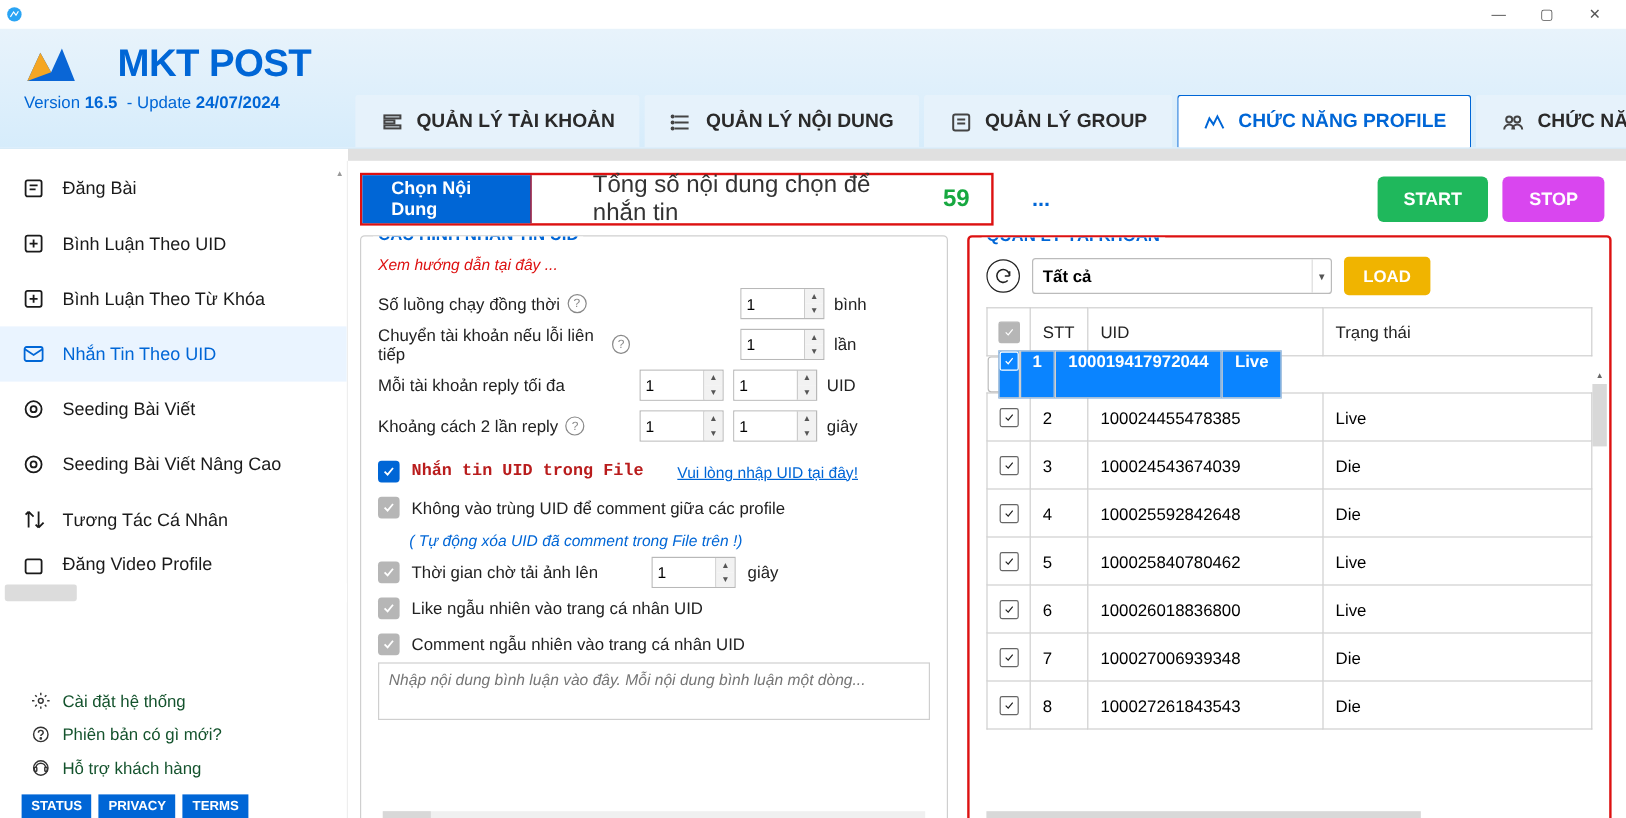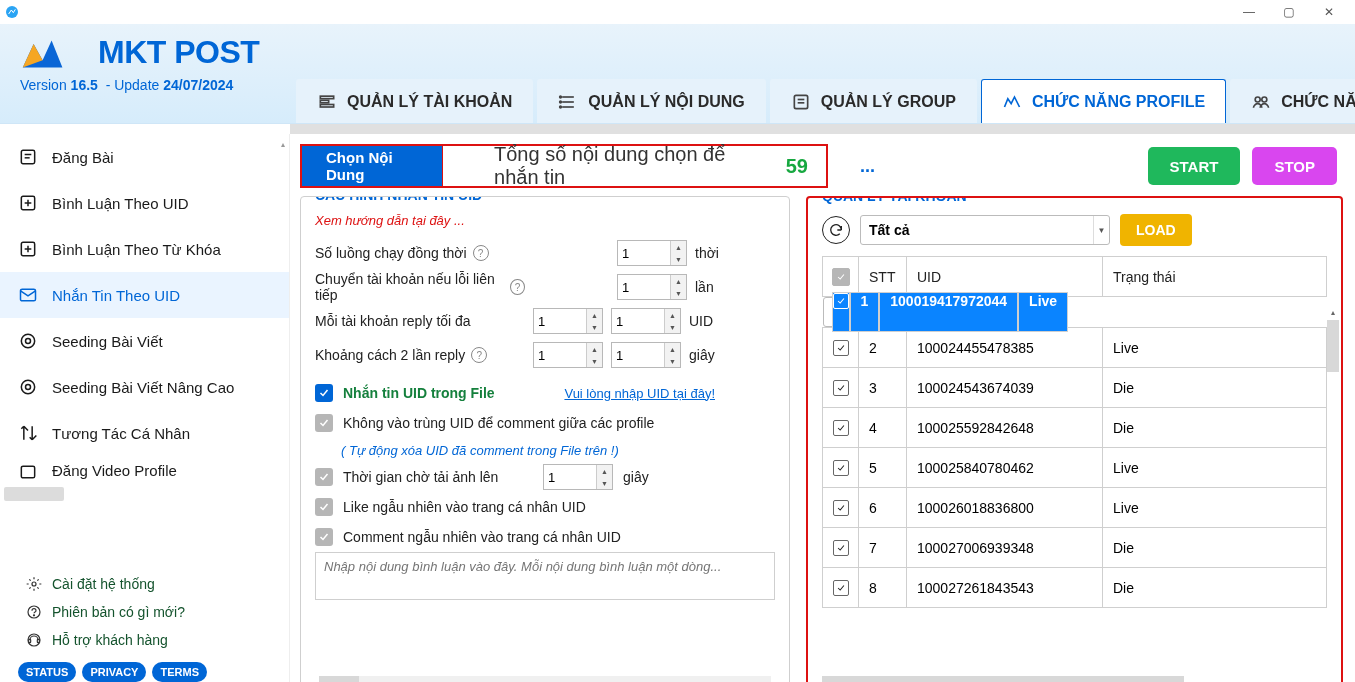--- a/index.html
+++ b/index.html
@@ -38,21 +38,21 @@
 .side-item.active svg { stroke:#0066d6; }
 .side-item.cut { overflow:hidden; height:30px; align-items:flex-start; padding-top:6px;}
 .sidebar .hscroll { height:16px; background:#fff; display:flex; align-items:center; padding:0 2px; }
 .sidebar .hscroll .track { height:14px; width:60px; background:#dcdcdc; border-radius:2px; margin-left:2px; }
 .sidebar .vscroll-ghost { position:absolute; right:0; top:0; width:12px; height:20px; display:flex; align-items:center; justify-content:center; }
 .sidebar .vscroll-ghost::before { content:'▴'; font-size:8px; color:#999; }
 .sidebar .bottom { margin-top:auto; padding:0 18px 10px 18px; }
 .sidebar .blink { display:flex; align-items:center; gap:12px; height:28px; font-size:14px; color:#14532d; padding-left:34px; position:relative;}
 .sidebar .blink svg { position:absolute; left:8px; width:16px; height:16px; stroke:#333; fill:none; stroke-width:1.8;}
 .sidebar .chips { display:flex; gap:6px; margin-top:8px; }
-.chip { background:#0066d6; color:#fff; font-size:11px; font-weight:600; padding:4px 8px; border-radius:10px; }
+.chip { background:#0066d6; color:#fff; font-size:11px; font-weight:600; padding:4px 8px; border-radius:0; }
 
 
 .content { flex:1; padding:10px 12px 0 10px; display:flex; flex-direction:column; gap:8px; min-width:0; }
 .toprow { display:flex; align-items:center; gap:12px; }
 .redbox { border:2px solid #d11; display:flex; align-items:center; width:528px; height:44px; }
 .choose-btn { background:#0066d6; color:#fff; font-weight:700; font-size:15px; height:100%; display:flex; align-items:center; padding:0 24px; border-right:1px solid #d11;}
 .redbox .label { padding:0 14px; color:#333; font-size:20px;margin-left:37px; }
 .redbox .count { margin-left:auto; padding:0 18px; color:#17a840; font-weight:800; font-size:20px; }
 .ellips { color:#0066d6; font-weight:700; font-size:18px; padding:0 20px; }
 .toprow .spacer { flex:1; }
@@ -76,21 +76,21 @@
 .spin .arrows { width:16px; height:100%; border-left:1px solid #ccc; display:flex; flex-direction:column; }
 .spin .arrows span { flex:1; font-size:7px; line-height:1; display:flex; align-items:center; justify-content:center; color:#555; background:#f2f2f2;}
 .unit { min-width:40px; font-size:14px; color:#222; }
 
 .chkrow { display:flex; align-items:center; gap:10px; font-size:14px; color:#222; height:30px; }
 .chkrow.indent { padding-left:26px; color:#0066d6; font-style:italic; font-size:13px; height:24px;}
 .chk { width:18px; height:18px; border-radius:3px; background:#b6b6b6; display:flex; align-items:center; justify-content:center; flex-shrink:0;}
 .chk svg { width:12px; height:12px; stroke:#fff; stroke-width:3; fill:none; }
 .chk.blue { background:#0066d6; }
 .link { color:#0066d6; text-decoration:underline; font-size:13px; margin-left:auto; margin-right:60px;}
-.sublabel { color:#15803d; }
+.sublabel { color:#b91c1c;font-family:Liberation Mono, monospace; }
 
 .txta { width:100%; height:48px; border:1px solid #cfcfcf; font-size:13px; color:#9a9a9a; font-style:italic; padding:6px 8px; resize:none; outline:none; background:#fff; font-family:inherit;}
 .hscroll2 { height:16px; display:flex; align-items:center; padding:0 2px; }
 .hscroll2 .arrow { width:14px;height:14px;display:flex;align-items:center;justify-content:center;font-size:8px;color:#666;}
 .hscroll2 .track { flex:1; height:14px; background:#f0f0f0; margin:0 2px;}
 .hscroll2 .thumb { width:40px; height:14px; background:#d8d8d8; }
 
 
 .rtop { display:flex; align-items:center; gap:10px; margin-bottom:10px;}
 .circ { width:28px;height:28px;border:1.5px solid #222;border-radius:50%;display:flex;align-items:center;justify-content:center;}
@@ -320,21 +320,21 @@
                 <span class="q">?</span>
               </div>
             <div style="width:76px;"></div>
             <div class="spin">
                 <input value="1" style="">
                 <div class="arrows">
                   <span>▲</span>
                   <span>▼</span>
                 </div>
               </div>
-            <span class="unit">thời</span>
+            <span class="unit">bình</span>
           </div>
           <div class="formrow">
             <div class="lab">
                 <span>Chuyển tài khoản nếu lỗi liên tiếp</span>
                 <span class="q">?</span>
               </div>
             <div style="width:76px;"></div>
             <div class="spin">
                 <input value="1" style="">
                 <div class="arrows">

